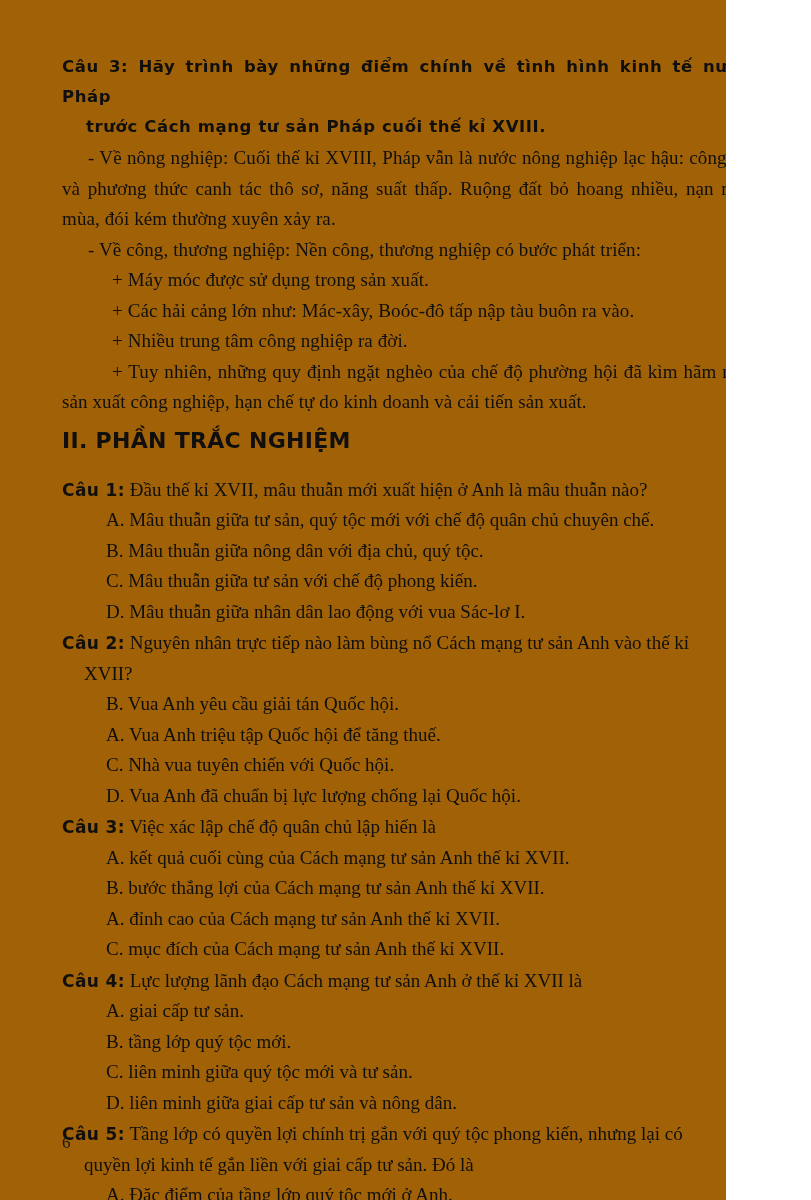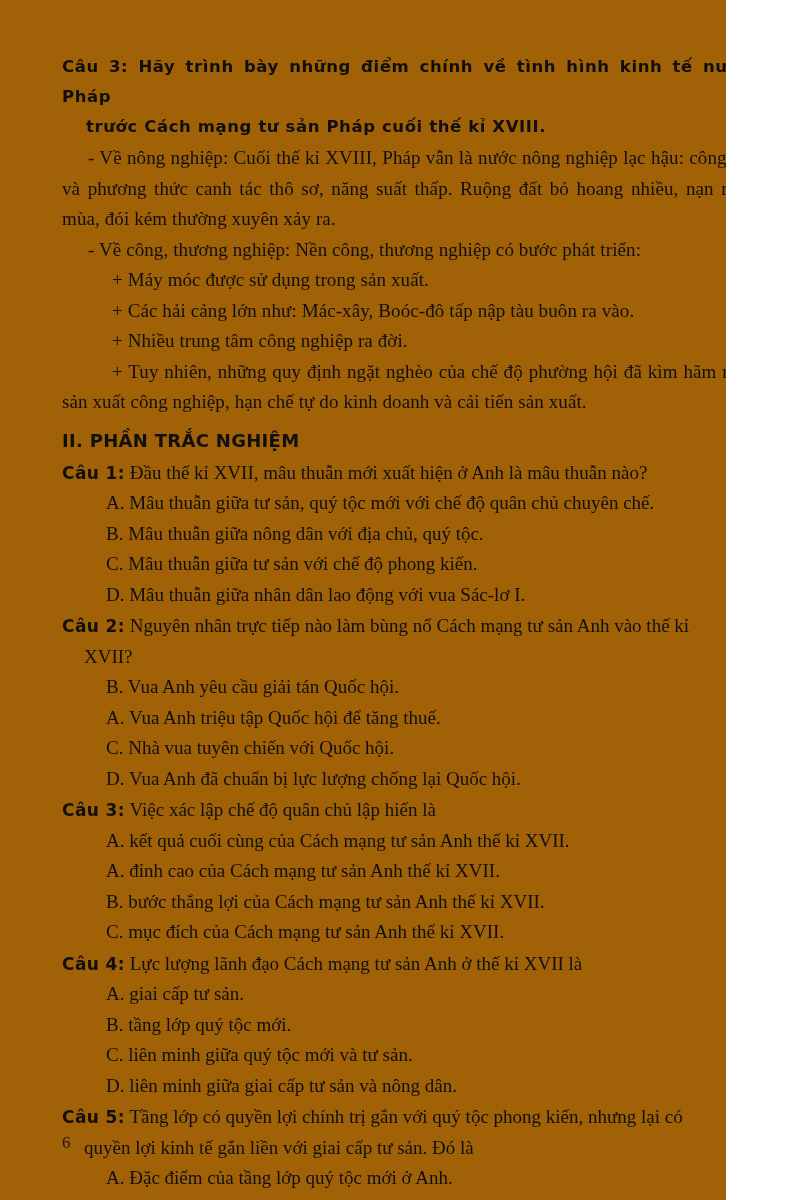--- a/index.html
+++ b/index.html
@@ -48,25 +48,25 @@
   }
   .ind-dash {
     text-indent: 26px;
   }
   .ind-plus {
     text-indent: 50px;
   }
   .section-title {
     font-family: "DejaVu Sans", sans-serif;
     font-weight: bold;
-    font-size: 18px;
+    font-size: 22px;
     line-height: 33px;
     letter-spacing: 0.3px;
     margin-top: 6px;
-    margin-bottom: 1px;
+    margin-bottom: 18px;
   }
   .mc-question {
     font-size: 19px;
     line-height: 30.5px;
     text-align: justify;
     text-indent: 0;
     margin-top: 1px;
   }
   .mc-question .label {
     font-family: "DejaVu Sans", sans-serif;
@@ -135,22 +135,22 @@
     <p class="mc-option">B. Vua Anh yêu cầu giải tán Quốc hội.</p>
     <p class="mc-option">A. Vua Anh triệu tập Quốc hội để tăng thuế.</p>
     <p class="mc-option">C. Nhà vua tuyên chiến với Quốc hội.</p>
     <p class="mc-option">D. Vua Anh đã chuẩn bị lực lượng chống lại Quốc hội.</p>
 
     <p class="mc-question">
       <span class="label">Câu 3:</span>
       <span class="qtext">Việc xác lập chế độ quân chủ lập hiến là</span>
     </p>
     <p class="mc-option">A. kết quả cuối cùng của Cách mạng tư sản Anh thế kỉ XVII.</p>
+    <p class="mc-option">B. bước thắng lợi của Cách mạng tư sản Anh thế kỉ XVII.</p>
     <p class="mc-option">A. đỉnh cao của Cách mạng tư sản Anh thế kỉ XVII.</p>
-    <p class="mc-option">B. bước thắng lợi của Cách mạng tư sản Anh thế kỉ XVII.</p>
     <p class="mc-option">C. mục đích của Cách mạng tư sản Anh thế kỉ XVII.</p>
 
     <p class="mc-question">
       <span class="label">Câu 4:</span>
       <span class="qtext">Lực lượng lãnh đạo Cách mạng tư sản Anh ở thế kỉ XVII là</span>
     </p>
     <p class="mc-option">A. giai cấp tư sản.</p>
     <p class="mc-option">B. tầng lớp quý tộc mới.</p>
     <p class="mc-option">C. liên minh giữa quý tộc mới và tư sản.</p>
     <p class="mc-option">D. liên minh giữa giai cấp tư sản và nông dân.</p>

